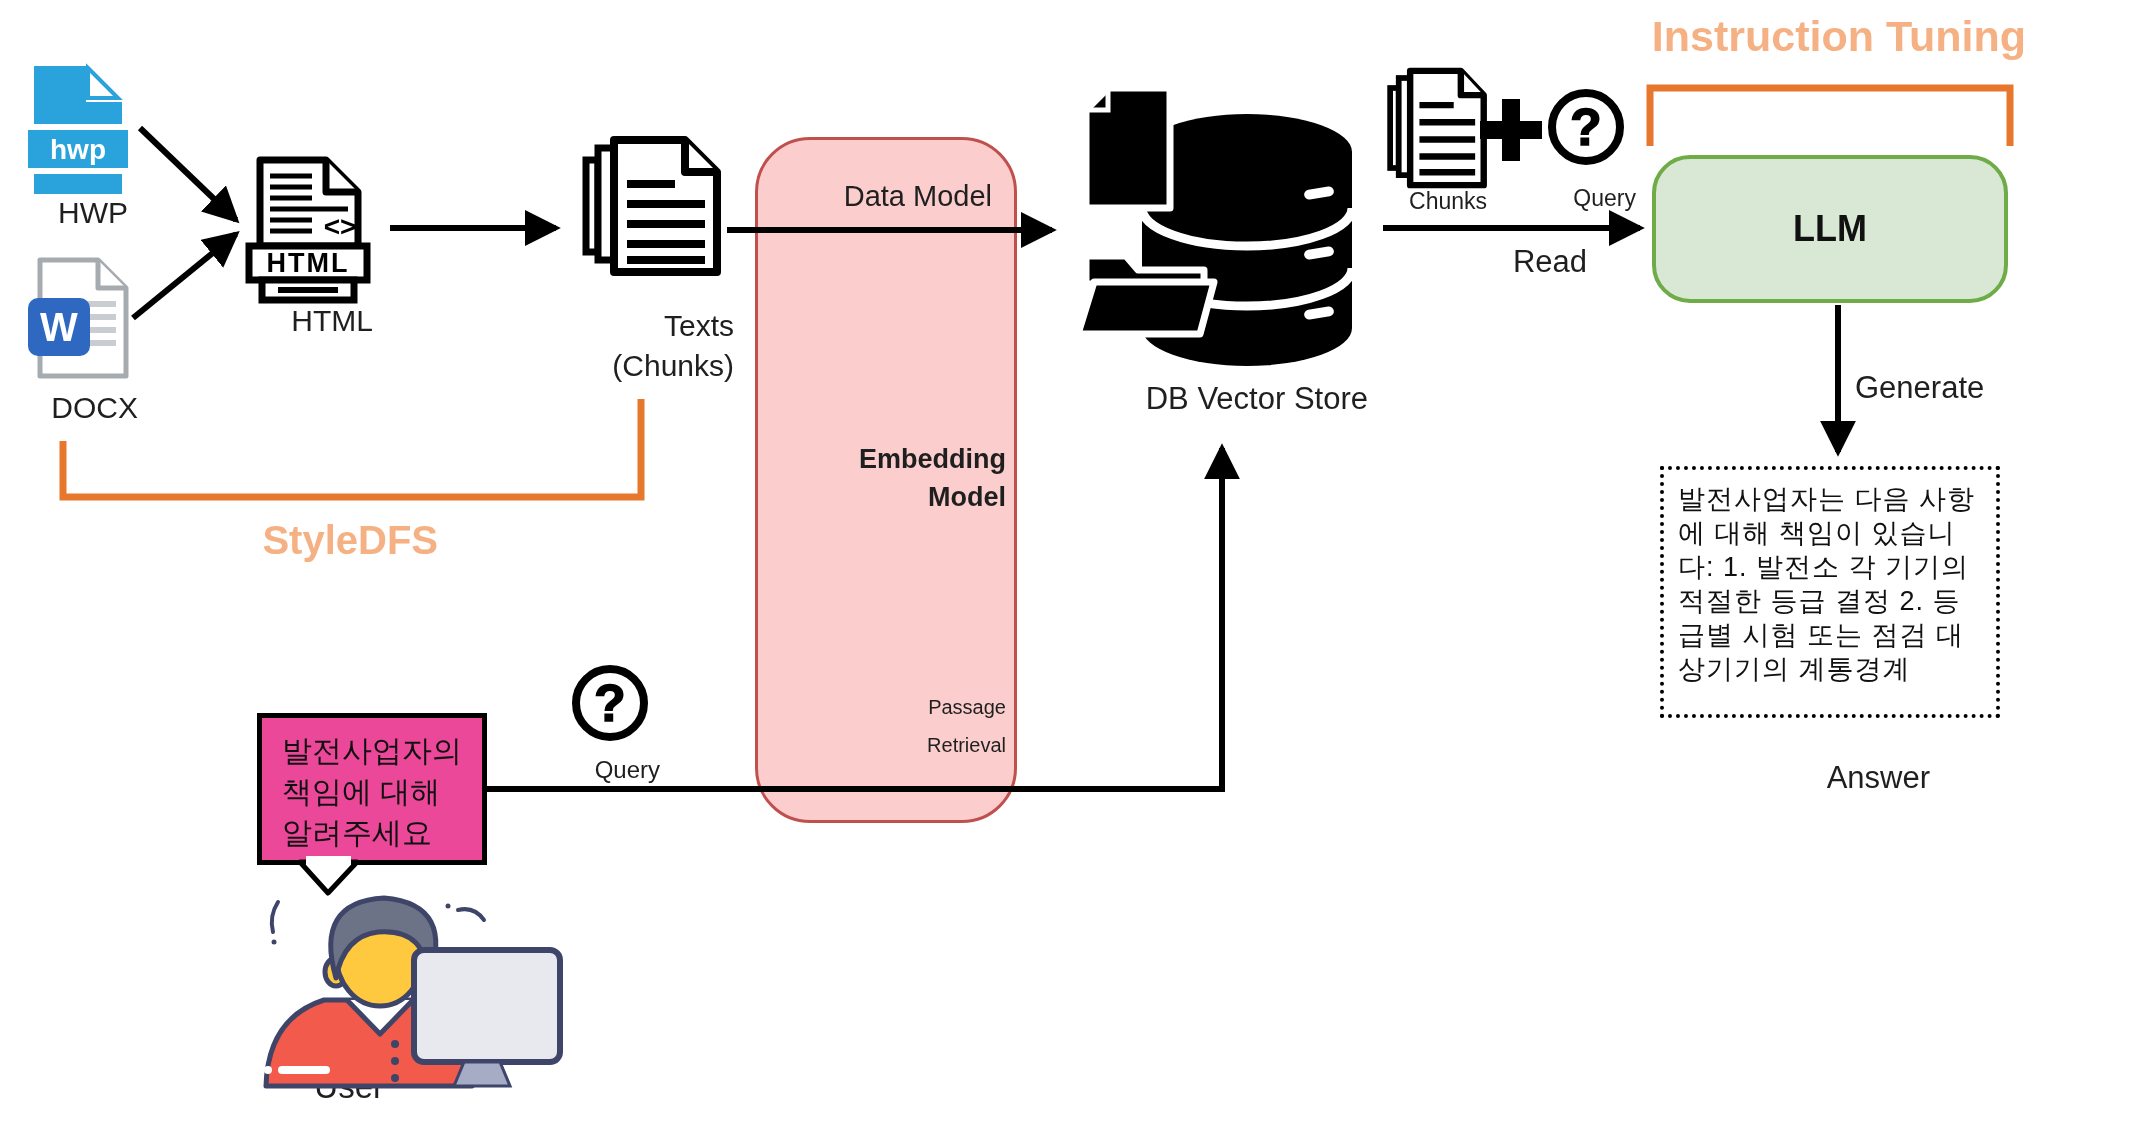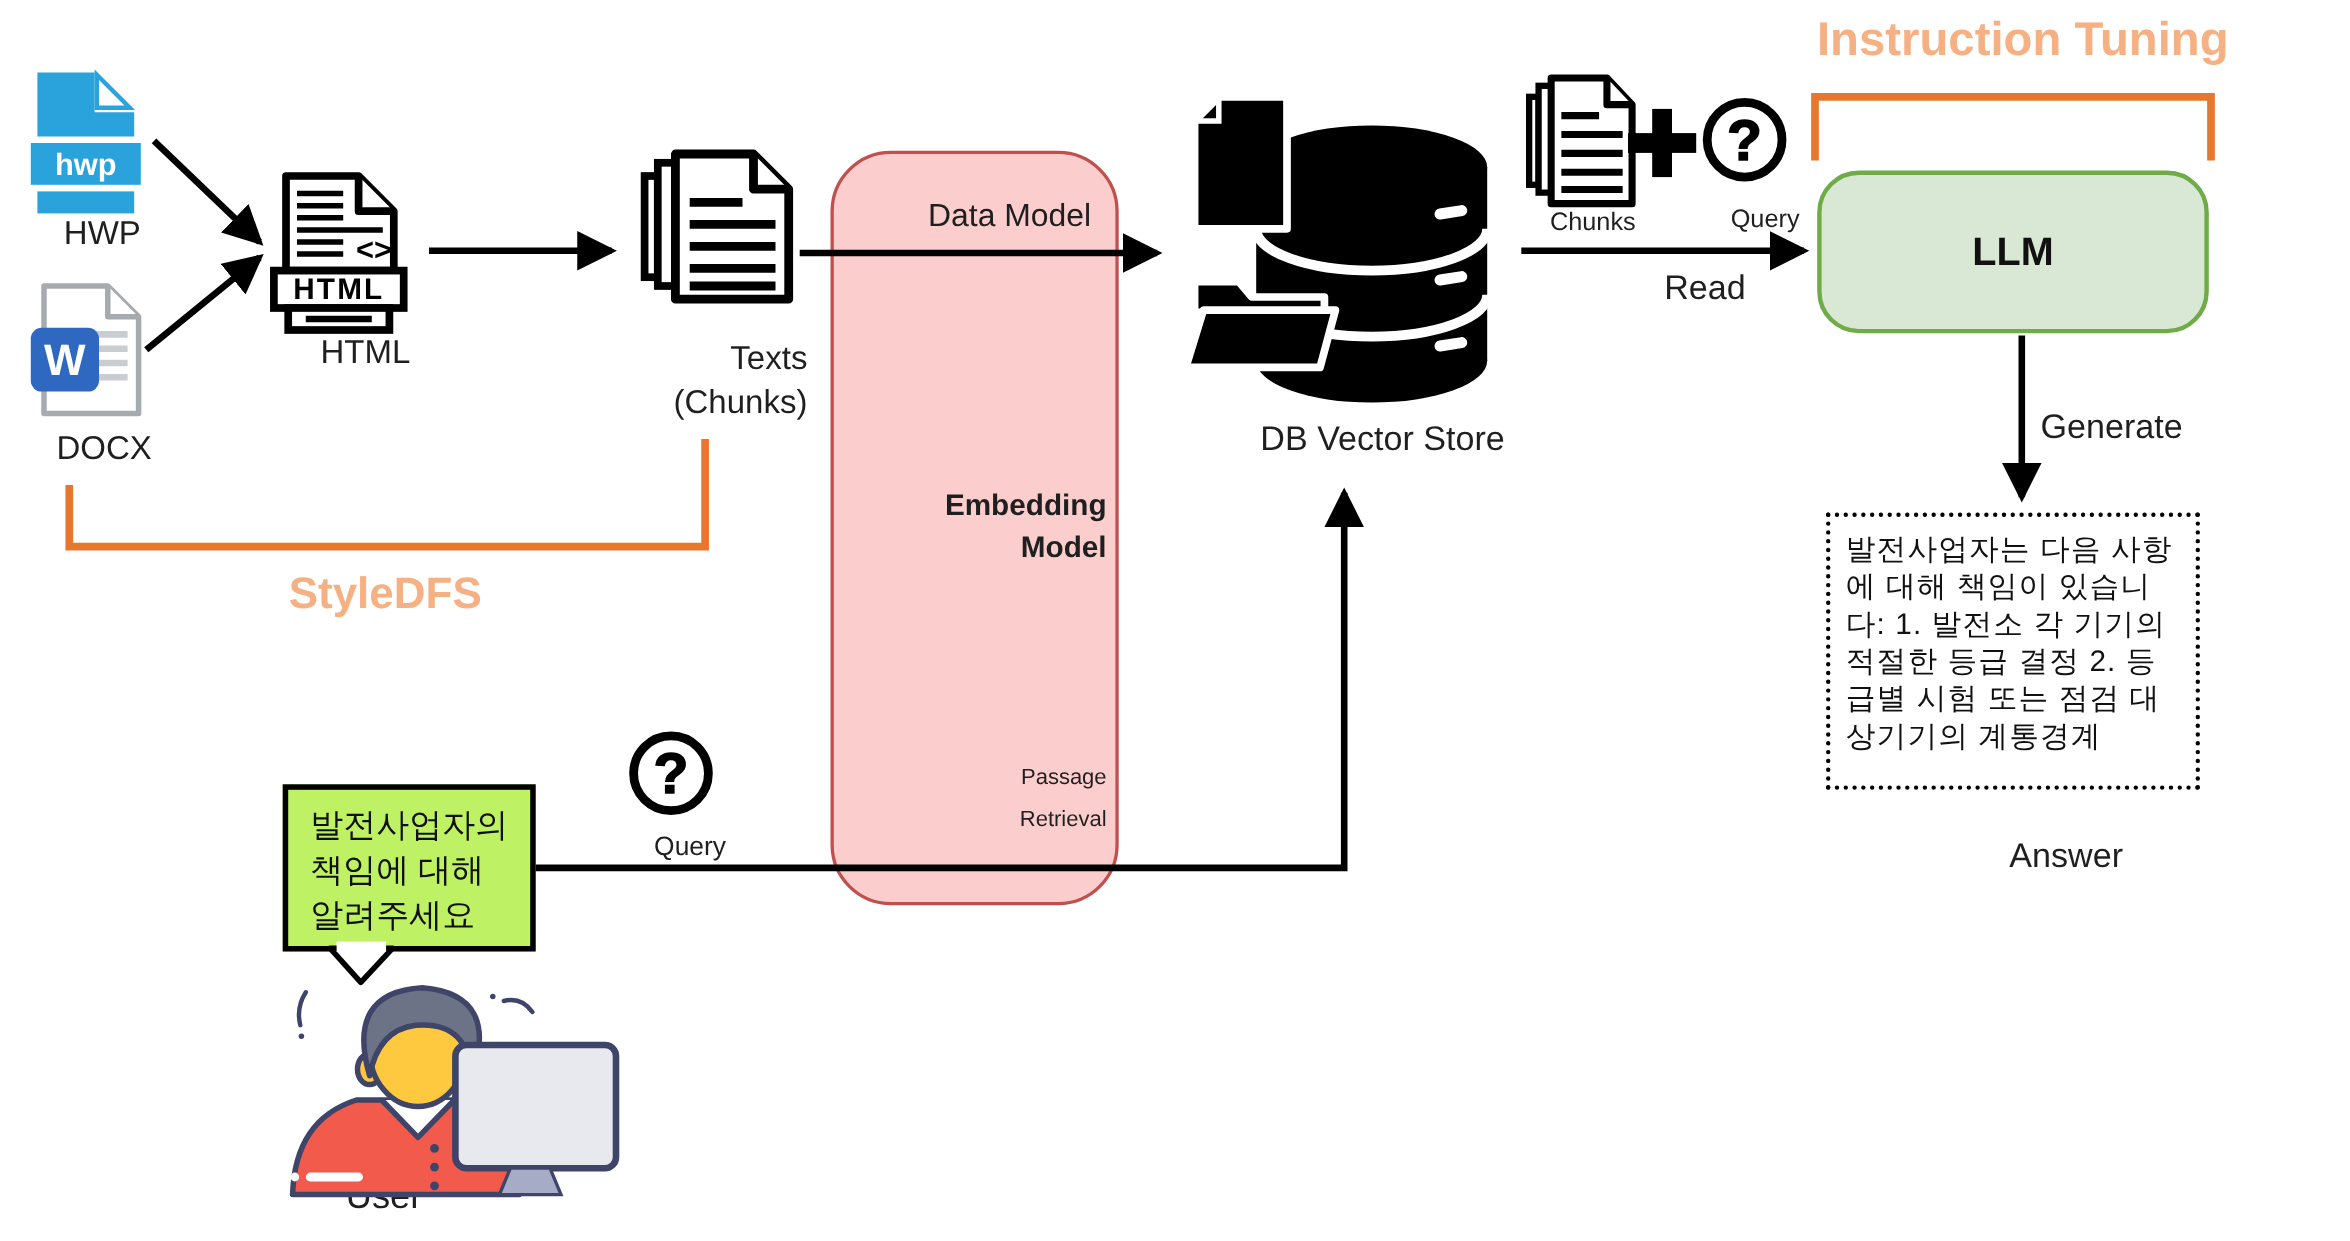--- a/index.html
+++ b/index.html
@@ -35,21 +35,21 @@
     font-size:36px;font-weight:bold;color:#111;
   }
   .answer-box{
     position:absolute;left:1660px;top:466px;width:340px;height:252px;
     border:4px dotted #000;box-sizing:border-box;
     padding:12px 14px;font-size:27px;line-height:34px;color:#111;
     letter-spacing:1px;
   }
   .bubble{
     position:absolute;left:257px;top:713px;width:230px;height:152px;
-    border:5px solid #000;background:#bef264;box-sizing:border-box;
+    border:5px solid #000;background:#ec4899;box-sizing:border-box;
     padding:12px 0 0 20px;font-size:30px;line-height:41px;color:#111;
   }
   svg{position:absolute;overflow:visible;}
   .stroke-orange{stroke:var(--accent_orange);}
   .fill-hwp{fill:var(--hwp_blue);}
   .stroke-hwp{stroke:var(--hwp_blue);}
   .fill-word{fill:var(--word_blue);}
   text{font-family:"Liberation Sans","DejaVu Sans",sans-serif;}
 </style>
 </head>

